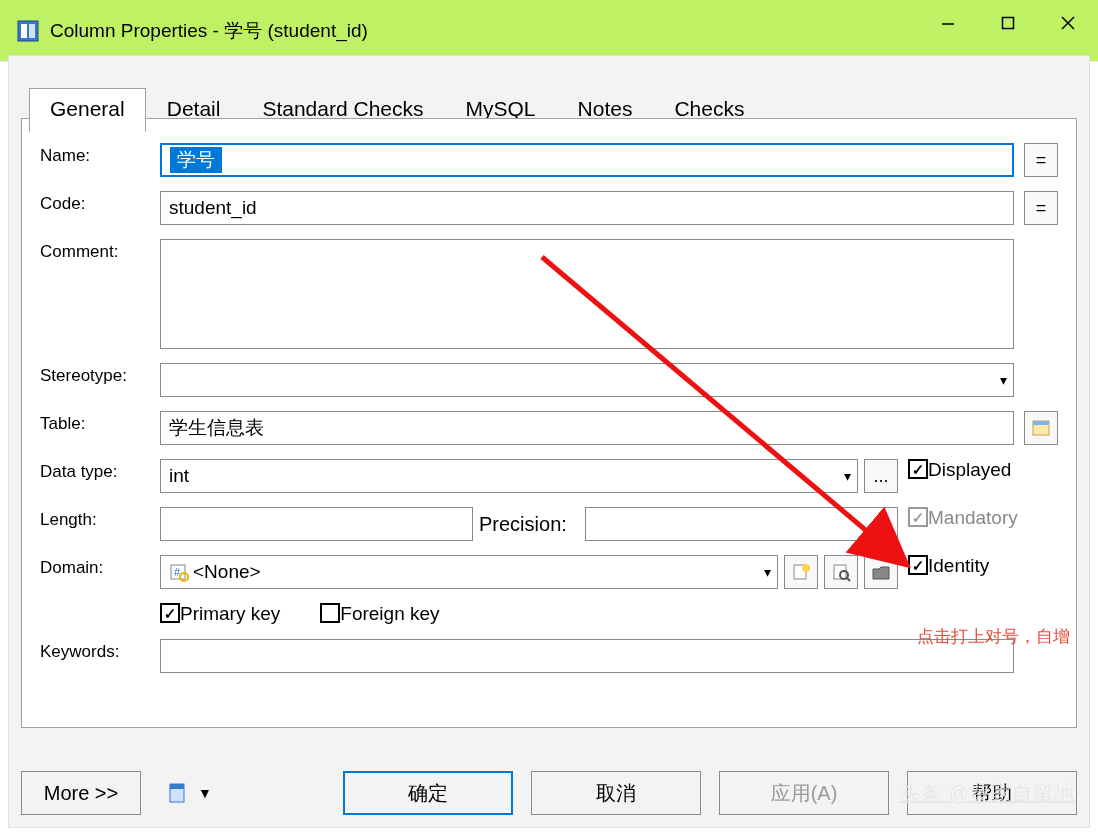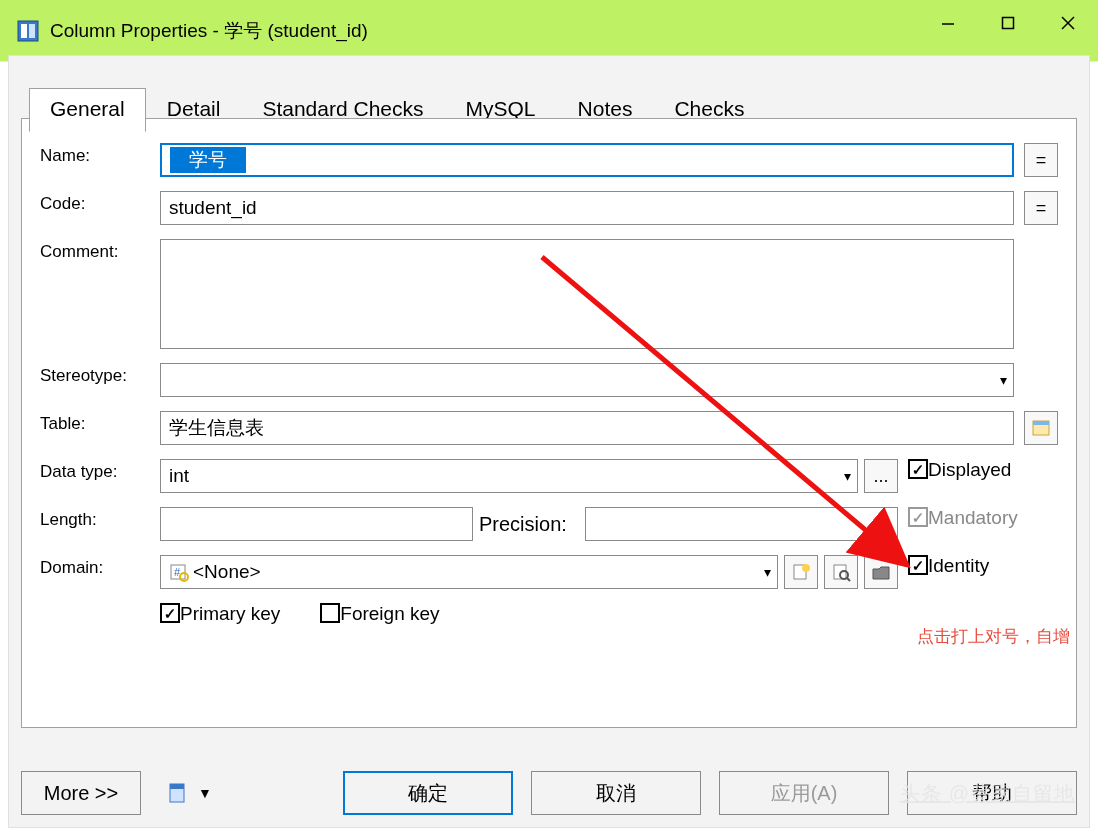--- a/index.html
+++ b/index.html
@@ -21,21 +21,21 @@
     .tab.active { background: #fff; border: 1px solid #a0a0a0; border-bottom: 1px solid #fff; z-index: 2; }
     .tabpane { background: #fff; border: 1px solid #a0a0a0; padding: 24px 18px 24px 18px; min-height: 610px; position: relative; }
 
     
     .row { display: flex; align-items: flex-start; margin-bottom: 14px; }
     .row .lbl { width: 120px; font-size: 17px; color: #000; padding-top: 3px; }
     .row .fld { flex: 1; display: flex; align-items: center; gap: 6px; }
     .row .side { display: flex; align-items: center; gap: 10px; margin-left: 10px; }
 
     input[type=text].tf { width: 100%; height: 34px; border: 1px solid #8a8a8a; padding: 0 8px; font-size: 19px; background: #fff; outline: none; }
-    .sel-text { background: #0078d7; color: #fff; padding: 0 19px; display: inline-block; }
+    .sel-text { background: #0078d7; color: #fff; padding: 0 7px; display: inline-block; }
     .name-wrap { position: relative; width: 100%; height: 34px; border: 2px solid #0078d7; background: #fff; display: flex; align-items: center; padding: 0 8px; }
     .name-wrap span { font-size: 19px; }
 
     textarea.tf { width: 100%; height: 110px; border: 1px solid #8a8a8a; padding: 6px 8px; font-size: 19px; background: #fff; outline: none; resize: none; }
 
     .sqbtn { width: 34px; height: 34px; border: 1px solid #8a8a8a; background: #f8f8f8; display: flex; align-items: center; justify-content: center; font-size: 18px; color: #000; }
 
     .combo { position: relative; width: 100%; height: 34px; border: 1px solid #8a8a8a; background: #fff; display: flex; align-items: center; padding: 0 8px; }
     .combo .arrow { position: absolute; right: 6px; top: 8px; font-size: 14px; color: #000; }
     .combo span { font-size: 19px; }
@@ -254,20 +254,27 @@
           </label>
         <label class="chk">
             <span class="box empty"></span>
             <span>Foreign key</span>
           </label>
       </div>
     </div>
 
     <div class="annot-text">点击打上对号，自增</div>
 
+    <div class="row" style="margin-top:6px;">
+      <div class="lbl">Keywords:</div>
+      <div class="fld">
+          <input type="text" class="tf" value="" style="">
+        </div>
+      <div class="side" style="width:34px;"></div>
+    </div>
 
   </div>
 
   <div class="footer">
     <div class="btn-more">
         <span>More &gt;&gt;</span>
       </div>
     <div class="icontool">
       <svg width="26" height="26">
           <rect x="4" y="4" width="14" height="18" fill="#cfe2ff" stroke="#3a78c8"></rect>

